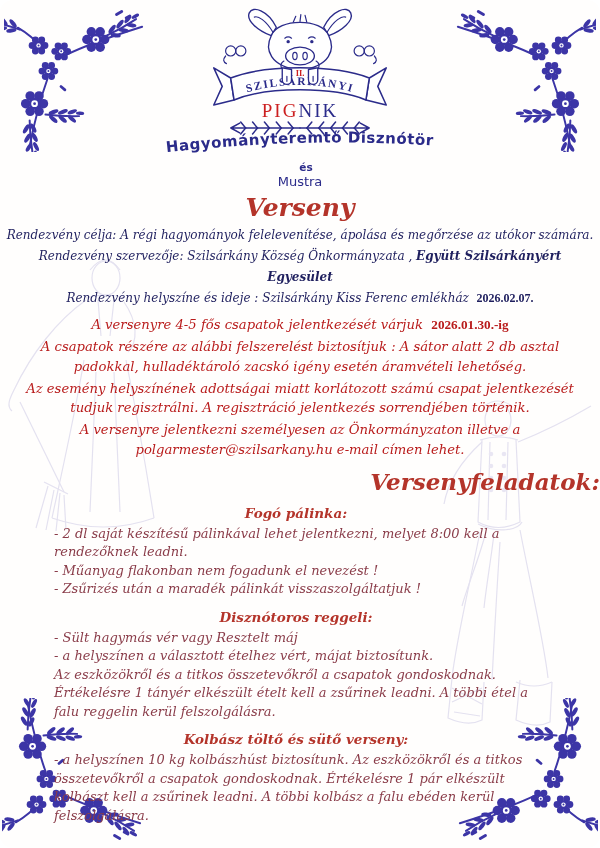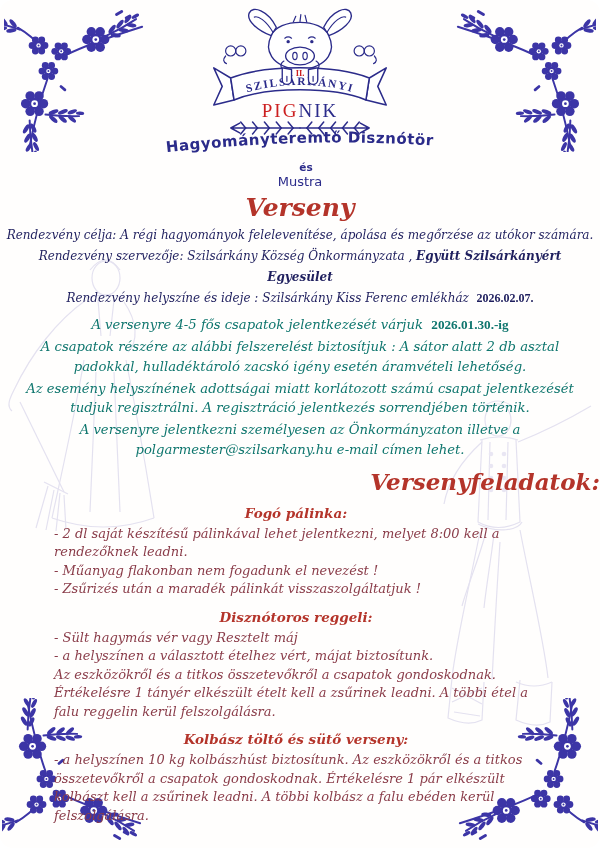--- a/index.html
+++ b/index.html
@@ -26,21 +26,21 @@
   .conj{font-family:"DejaVu Sans",sans-serif;font-weight:bold;font-size:10.5px;color:#2b2b8a;line-height:1.2;margin-left:12px;}
   .mustra{font-family:"DejaVu Sans",sans-serif;font-weight:normal;font-size:13px;color:#2b2b8a;line-height:1.2;}
   
   .h-red{font-style:italic;font-weight:600;color:#b4342a;}
   .t-verseny{font-size:25px;margin:4px 0 3px;}
   .t-feladatok{font-size:23px;margin:8px 0 0;text-align:right;}
   
   .info{font-style:italic;color:#1f1f5e;font-size:12px;line-height:1.75;padding:0 6px;}
   .info .assoc{font-weight:bold;}
   .serifdate{font-family:"Liberation Serif",serif;font-style:normal;font-weight:bold;}
-  .maroon{color:#0f766e;font-style:italic;font-size:13.2px;line-height:1.5;padding:0 14px;margin-top:6px;}
+  .maroon{color:#b91c1c;font-style:italic;font-size:13.2px;line-height:1.5;padding:0 14px;margin-top:6px;}
   .maroon p{margin:2px 0;}
   .tasks{text-align:left;padding:0 62px 0 54px;color:#8a3c49;font-style:italic;font-size:13px;line-height:1.42;}
   .tasks .sec{margin-top:9px;}
   .sec-h{color:#b4342a;font-weight:600;font-size:13.5px;margin-bottom:2px;text-align:center;}
   
   .orn *{stroke:none;}
   .st{fill:none;stroke:#3c35a6;stroke-width:2;stroke-linecap:round;}
   .pigline{fill:#ffffff;stroke:#2b2b8a;stroke-width:1.6;stroke-linecap:round;stroke-linejoin:round;}
   .pigstroke{fill:none;stroke:#2b2b8a;stroke-width:1.4;stroke-linecap:round;}
   .ribbon{fill:#ffffff;stroke:#2b2b8a;stroke-width:1.8;stroke-linejoin:round;}

